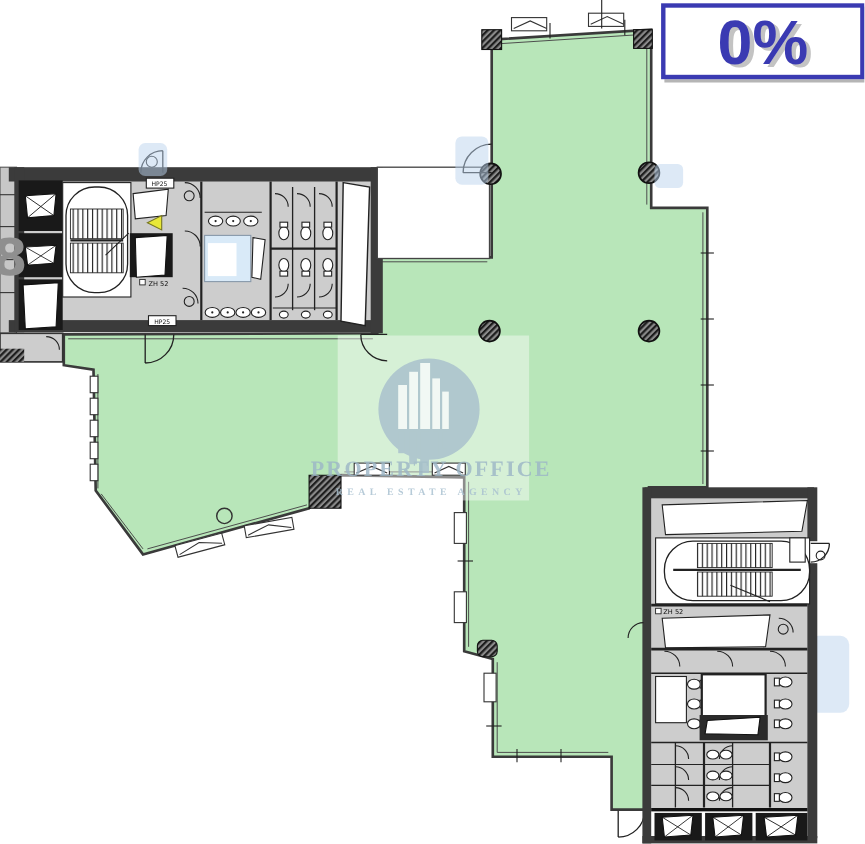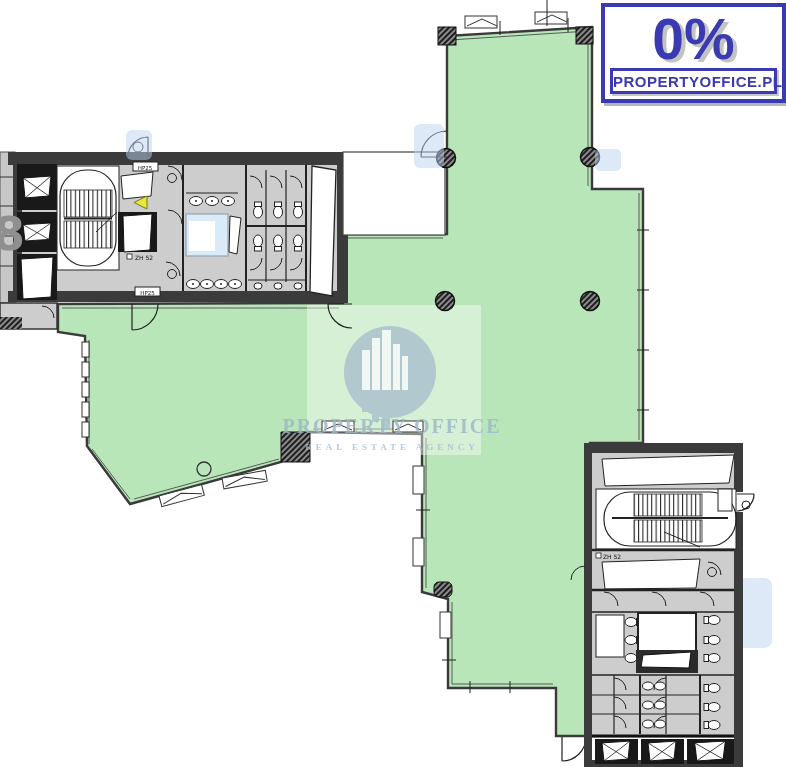--- a/index.html
+++ b/index.html
@@ -382,15 +382,14 @@
       <rect x="393" y="392" width="6" height="24" fill="#a8c0cd"></rect>
       <rect x="402" y="392" width="5" height="16" fill="#a8c0cd"></rect>
     </g>
     <text class="wm-title" x="392" y="433" font-size="20" text-anchor="middle" letter-spacing="2" fill="#9db7c7">PROPERTY OFFICE</text>
     <text class="wm-title" x="392" y="450" font-size="9" text-anchor="middle" letter-spacing="4" fill="#a8c0d0">REAL ESTATE AGENCY</text>
   </g>
 </svg>
 
 <div class="badge">
   <div class="pct">0%</div>
-  <div class="site">PROPERTYOFFICE.PL</div>
 </div>
 </div>
 
 </body></html>

